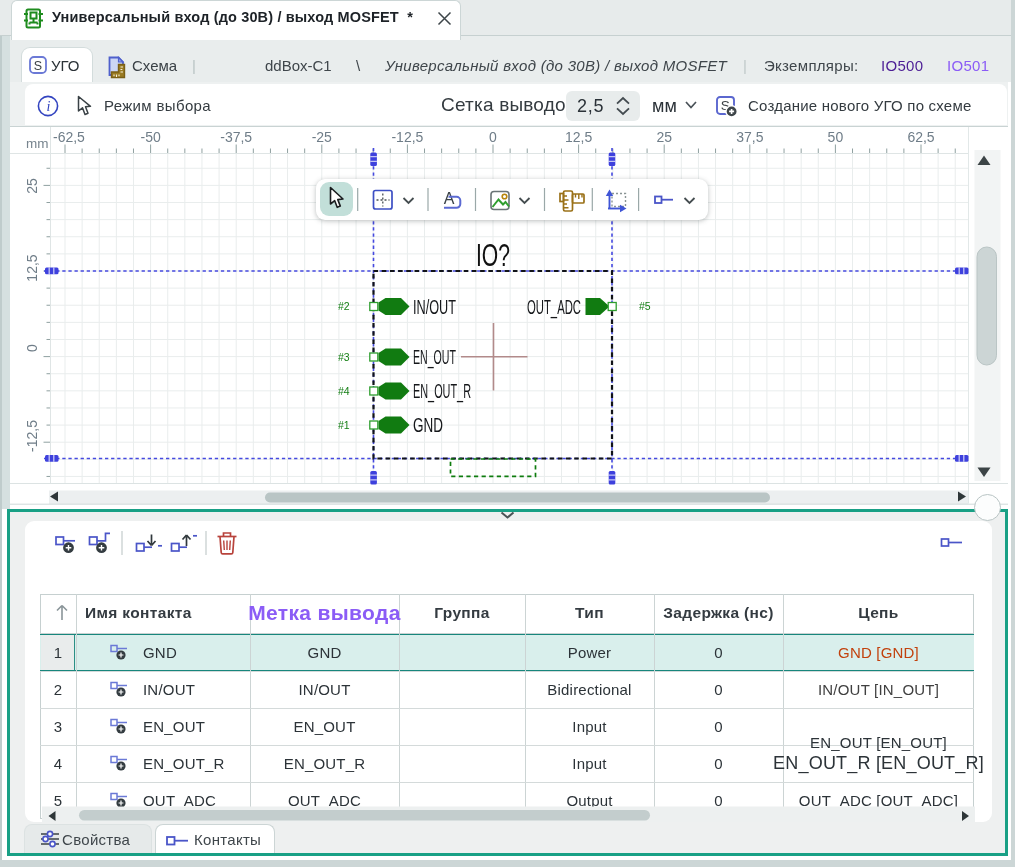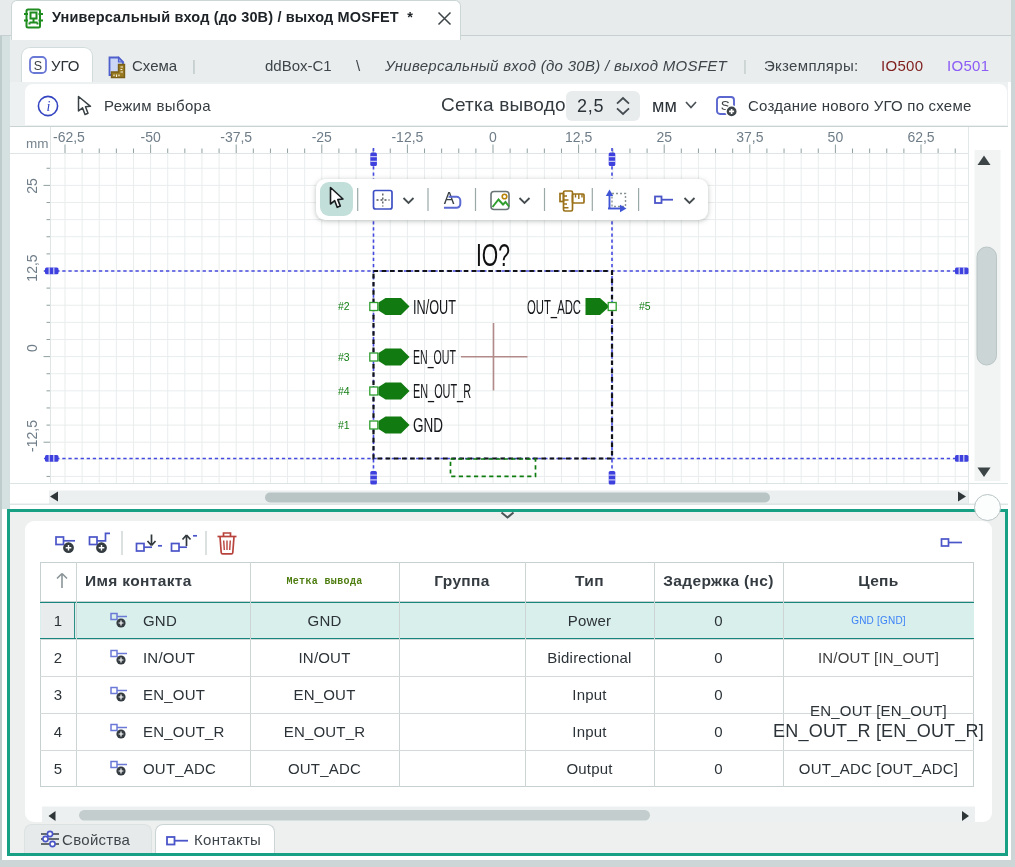--- a/index.html
+++ b/index.html
@@ -37,21 +37,21 @@
   <path d="M10.5,8.5 h6 v13 h-13 v-5.5 h7 z" fill="#9a7b22" stroke="#7a5f16" stroke-width="1.4"></path>
   <path d="M12.5,11 h2.5 M12.5,13.5 h1.8 M12.5,16 h2.5 M6,18.5 v1.8 M8.5,18.5 v2.5 M11,18.5 v1.8" stroke="#f6efdc" stroke-width="1.1" fill="none"></path>
 </svg>
 <div class="t" style="left:132px;top:65px;transform:translate(0,-50%);font-size:15px;color:#3a4146;">Схема</div>
 <div class="t" style="left:192px;top:65px;transform:translate(0,-50%);font-size:15px;color:#b9c3c3;">|</div>
 <div class="t" style="left:265px;top:65px;transform:translate(0,-50%);font-size:15px;color:#3f464b;">ddBox-C1</div>
 <div class="t" style="left:356px;top:65px;transform:translate(0,-50%);font-size:15px;color:#3f464b;">\</div>
 <div class="t" style="left:385px;top:65px;transform:translate(0,-50%);font-size:15px;letter-spacing:0.3px;color:#3f464b;font-style:italic;" id="bcrumb">Универсальный вход (до 30В) / выход MOSFET</div>
 <div class="t" style="left:743px;top:65px;transform:translate(0,-50%);font-size:15px;color:#c0c8c8;">|</div>
 <div class="t" style="left:764px;top:65px;transform:translate(0,-50%);font-size:15px;letter-spacing:0.3px;color:#3f464b;">Экземпляры:</div>
-<div class="t" style="left:881px;top:65px;transform:translate(0,-50%);font-size:15px;letter-spacing:0.3px;color:#7f1d1d;">IO500</div>
+<div class="t" style="left:881px;top:65px;transform:translate(0,-50%);font-size:15px;letter-spacing:0.3px;color:#4c1d95;">IO500</div>
 <div class="t" style="left:947px;top:65px;transform:translate(0,-50%);font-size:15px;letter-spacing:0.3px;color:#8b5cf6;">IO501</div>
 
 <div class="abs" style="left:10px;top:82px;width:998px;height:44px;background:#eef1f1;"></div>
 <div class="abs" style="left:25px;top:84px;width:982px;height:41px;background:#fff;border-radius:8px 8px 0 0;"></div>
 <svg class="abs" style="left:37px;top:95px;" width="22" height="22" viewBox="0 0 22 22">
   <circle cx="11" cy="11" r="9.6" fill="none" stroke="#3344c0" stroke-width="1.6"></circle>
   <text x="11.5" y="16" font-size="14" font-style="italic" font-family="Liberation Serif" fill="#3344c0" text-anchor="middle">i</text>
 </svg>
 <svg class="abs" style="left:77px;top:95px;" width="17" height="22" viewBox="0 0 17 22">
   <path d="M1.5,1.5 L1.5,16 L5.5,12.8 L8,19.5 L11,18.3 L8.5,11.8 L13.5,11.3 Z" fill="#fff" stroke="#3a4246" stroke-width="1.5" stroke-linejoin="round"></path>
@@ -409,56 +409,56 @@
     <path d="M217.5,536.5 h19"></path>
     <path d="M223.5,536 v-3 h7 v3"></path>
     <path d="M220,536.5 l1.2,16 a1.5,1.5 0 0 0 1.5,1.4 h8.6 a1.5,1.5 0 0 0 1.5,-1.4 l1.2,-16"></path>
     <path d="M223.7,540.5 l0.6,9.5 M227,540.5 v9.5 M230.3,540.5 l-0.6,9.5" stroke-width="1.4"></path>
   </g>
 
   <rect x="941.5" y="539" width="7" height="7" fill="none" stroke="#4a55c8" stroke-width="1.7"></rect>
   <line x1="948.5" y1="542.5" x2="962" y2="542.5" stroke="#4a55c8" stroke-width="1.7"></line>
 </svg>
 
-<div class="abs" id="tablebox" style="left:40px;top:562px;width:934px;height:254px;">
+<div class="abs" id="tablebox" style="left:40px;top:594px;width:934px;height:254px;">
     <div class="abs" style="left:0;top:0;width:934px;height:225px;border:1px solid #c6d0d0;box-sizing:border-box;"></div>
     <div class="abs" style="left:0;top:38.5px;width:934px;height:39px;background:#d9efec;border-top:2px solid #17867c;border-bottom:2px solid #17867c;box-sizing:border-box;"></div>
     <div class="abs" style="left:1px;top:40.5px;width:34px;height:35px;background:#e9ecec;border-right:1.5px solid #2c8f85;box-sizing:border-box;"></div>
     <div class="abs" style="left:36px;top:0;width:1px;height:225px;background:#ccd4d4;"></div>
     <div class="abs" style="left:210px;top:0;width:1px;height:225px;background:#ccd4d4;"></div>
     <div class="abs" style="left:359px;top:0;width:1px;height:225px;background:#ccd4d4;"></div>
     <div class="abs" style="left:485px;top:0;width:1px;height:225px;background:#ccd4d4;"></div>
     <div class="abs" style="left:614px;top:0;width:1px;height:225px;background:#ccd4d4;"></div>
     <div class="abs" style="left:743px;top:0;width:1px;height:225px;background:#ccd4d4;"></div>
     <div class="abs" style="left:0;top:38.5px;width:934px;height:1px;background:#c9d2d2;"></div>
     <div class="abs" style="left:0;top:76.5px;width:934px;height:1px;background:#d4dada;"></div>
     <div class="abs" style="left:0;top:113.5px;width:934px;height:1px;background:#d4dada;"></div>
     <div class="abs" style="left:0;top:150.5px;width:934px;height:1px;background:#d4dada;"></div>
     <div class="abs" style="left:0;top:187.5px;width:934px;height:1px;background:#d4dada;"></div>
     <svg class="abs" style="left:15px;top:9px;" width="14" height="20" viewBox="0 0 14 20">
       <path d="M7,2.5 V17 M7,2.5 l-5,5 M7,2.5 l5,5" fill="none" stroke="#8a9599" stroke-width="1.6"></path>
     </svg>
     <div class="t" style="left:45px;top:19.25px;transform:translate(0,-50%);font-weight:bold;font-size:15.5px;letter-spacing:0.35px;color:#343b41;">Имя контакта</div>
-    <div class="t ctr" style="left:284.5px;top:19.25px;font-weight:bold;font-size:10px;letter-spacing:0.35px;color:#4d7c0f;font-family:Liberation Mono, monospace;">Метка вывода</div>
+    <div class="t ctr" style="left:284.5px;top:19.25px;font-weight:bold;font-size:21px;letter-spacing:0.35px;color:#8b5cf6;">Метка вывода</div>
     <div class="t ctr" style="left:422px;top:19.25px;font-weight:bold;font-size:15.5px;letter-spacing:0.35px;color:#343b41;">Группа</div>
     <div class="t ctr" style="left:549.5px;top:19.25px;font-weight:bold;font-size:15.5px;letter-spacing:0.35px;color:#343b41;">Тип</div>
     <div class="t ctr" style="left:678.5px;top:19.25px;font-weight:bold;font-size:15.5px;letter-spacing:0.35px;color:#343b41;">Задержка (нс)</div>
     <div class="t ctr" style="left:838.5px;top:19.25px;font-weight:bold;font-size:15.5px;letter-spacing:0.35px;color:#343b41;">Цепь</div>
     <div class="t ctr" style="left:18px;top:58px;font-size:15px;letter-spacing:0.2px;color:#2c3338;">1</div>
     <div class="abs" style="left:70px;top:49px;"><svg width="20" height="18" viewBox="0 0 20 18">
         <rect x="1" y="2.5" width="6" height="6" fill="none" stroke="#6b79d6" stroke-width="1.5"></rect>
         <line x1="7" y1="5.5" x2="17" y2="5.5" stroke="#6b79d6" stroke-width="1.5"></line>
         <circle cx="11" cy="12" r="4.6" fill="#343c41"></circle>
         <path d="M11,9.6 v4.8 M8.6,12 h4.8" stroke="#fff" stroke-width="1.2"></path>
       </svg></div>
     <div class="t" style="left:103px;top:58px;transform:translate(0,-50%);font-size:15px;letter-spacing:0.2px;color:#2c3338;">GND</div>
     <div class="t ctr" style="left:284.5px;top:58px;font-size:15px;letter-spacing:0.2px;color:#2c3338;">GND</div>
     <div class="t ctr" style="left:549.5px;top:58px;font-size:15px;letter-spacing:0.2px;color:#2c3338;">Power</div>
     <div class="t ctr" style="left:678.5px;top:58px;font-size:15px;letter-spacing:0.2px;color:#2c3338;">0</div>
-    <div class="t ctr" style="left:838.5px;top:58px;font-size:10px;letter-spacing:0.2px;color:#3b82f6;">GND [GND]</div>
+    <div class="t ctr" style="left:838.5px;top:58px;font-size:15px;letter-spacing:0.2px;color:#c2410c;">GND [GND]</div>
     <div class="t ctr" style="left:18px;top:95px;font-size:15px;letter-spacing:0.2px;color:#2c3338;">2</div>
     <div class="abs" style="left:70px;top:86px;"><svg width="20" height="18" viewBox="0 0 20 18">
         <rect x="1" y="2.5" width="6" height="6" fill="none" stroke="#6b79d6" stroke-width="1.5"></rect>
         <line x1="7" y1="5.5" x2="17" y2="5.5" stroke="#6b79d6" stroke-width="1.5"></line>
         <circle cx="11" cy="12" r="4.6" fill="#343c41"></circle>
         <path d="M11,9.6 v4.8 M8.6,12 h4.8" stroke="#fff" stroke-width="1.2"></path>
       </svg></div>
     <div class="t" style="left:103px;top:95px;transform:translate(0,-50%);font-size:15px;letter-spacing:0.2px;color:#2c3338;">IN/OUT</div>
     <div class="t ctr" style="left:284.5px;top:95px;font-size:15px;letter-spacing:0.2px;color:#2c3338;">IN/OUT</div>
     <div class="t ctr" style="left:549.5px;top:95px;font-size:15px;letter-spacing:0.2px;color:#2c3338;">Bidirectional</div>

